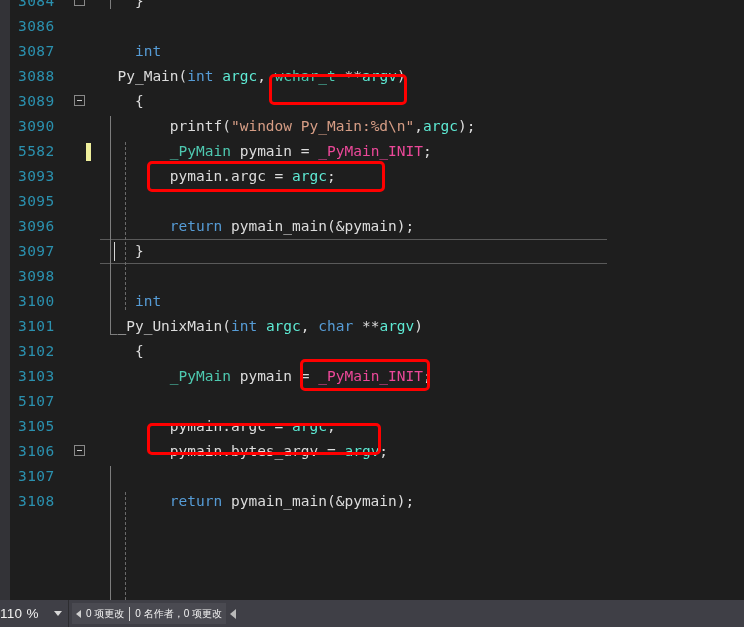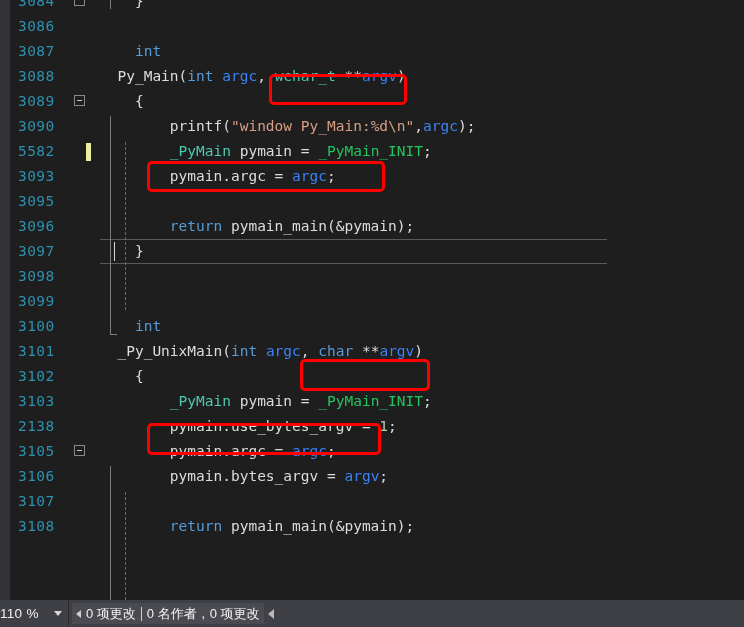--- a/index.html
+++ b/index.html
@@ -141,22 +141,22 @@
   .indent-guide {
     position: absolute;
     left: 125px;
     width: 0;
     border-left: 1px dashed #6a6a6a;
   }
 
   
   .kw      { color: #569cd6; }   
   .type    { color: #4ec9b0; }   
-  .macro   { color: #22c55e; }   
-  .param   { color: #3b82f6; }   
+  .macro   { color: #ec4899; }   
+  .param   { color: #5eead4; }   
   .str     { color: #d69d85; }   
   .plain   { color: #dcdcdc; }
   .num     { color: #b5cea8; }   
 
   
   .annot {
     position: absolute;
     border: 3px solid #ff0000;
     border-radius: 5px;
     box-sizing: border-box;
@@ -222,21 +222,21 @@
     border-right: 5px solid #cfcfcf;
   }
   .sb-arrow-left2 {
     width: 0; height: 0;
     border-top: 5px solid transparent;
     border-bottom: 5px solid transparent;
     border-right: 6px solid #b9b9b9;
     margin-left: 4px;
   }
   .sb-text {
-    font-size: 13px;
+    font-size: 10px;
     color: #f2f2f2;
     white-space: nowrap;
   }
   .sb-divider-v {
     width: 1px;
     height: 14px;
     background: #d0d0d0;
   }
   .sb-rest {
     flex: 1;
@@ -257,26 +257,25 @@
         <div class="row"><span class="lnum">3087</span><span class="content"><span class="kw">    int</span></span></div>
         <div class="row"><span class="lnum">3088</span><span class="content"><span class="plain">  Py_Main(</span><span class="kw">int</span><span class="param"> argc</span><span class="plain">, </span><span class="type">wchar_t</span><span class="plain"> **</span><span class="param">argv</span><span class="plain">)</span></span></div>
         <div class="row"><span class="lnum">3089</span><span class="content"><span class="plain">    {</span></span></div>
         <div class="row"><span class="lnum">3090</span><span class="content"><span class="plain">        printf(</span><span class="str">"window Py_Main:%d\n"</span><span class="plain">,</span><span class="param">argc</span><span class="plain">);</span></span></div>
         <div class="row"><span class="lnum">5582</span><span class="content"><span class="type">        _PyMain</span><span class="plain"> pymain = </span><span class="macro">_PyMain_INIT</span><span class="plain">;</span></span></div>
         <div class="row"><span class="lnum">3093</span><span class="content"><span class="plain">        pymain.argc = </span><span class="param">argc</span><span class="plain">;</span></span></div>
         <div class="row"><span class="lnum">3095</span><span class="content"></span></div>
         <div class="row"><span class="lnum">3096</span><span class="content"><span class="kw">        return</span><span class="plain"> pymain_main(&amp;pymain);</span></span></div>
         <div class="row"><div class="current-line"></div><div class="caret"></div><span class="lnum">3097</span><span class="content"><span class="plain">    }</span></span></div>
         <div class="row"><span class="lnum">3098</span><span class="content"></span></div>
-        <div class="row"><span class="lnum">3099</span><span class="content"></span></div>
         <div class="row"><span class="lnum">3100</span><span class="content"><span class="kw">    int</span></span></div>
         <div class="row"><span class="lnum">3101</span><span class="content"><span class="plain">  _Py_UnixMain(</span><span class="kw">int</span><span class="param"> argc</span><span class="plain">, </span><span class="kw">char</span><span class="plain"> **</span><span class="param">argv</span><span class="plain">)</span></span></div>
         <div class="row"><span class="lnum">3102</span><span class="content"><span class="plain">    {</span></span></div>
         <div class="row"><span class="lnum">3103</span><span class="content"><span class="type">        _PyMain</span><span class="plain"> pymain = </span><span class="macro">_PyMain_INIT</span><span class="plain">;</span></span></div>
-        <div class="row"><span class="lnum">2138</span><span class="content"><span class="plain">        pymain.use_bytes_argv = </span><span class="num">1</span><span class="plain">;</span></span></div>
+        <div class="row"><span class="lnum">5107</span></div>
         <div class="row"><span class="lnum">3105</span><span class="content"><span class="plain">        pymain.argc = </span><span class="param">argc</span><span class="plain">;</span></span></div>
         <div class="row"><span class="lnum">3106</span><span class="content"><span class="plain">        pymain.bytes_argv = </span><span class="param">argv</span><span class="plain">;</span></span></div>
         <div class="row"><span class="lnum">3107</span><span class="content"></span></div>
         <div class="row"><span class="lnum">3108</span><span class="content"><span class="kw">        return</span><span class="plain"> pymain_main(&amp;pymain);</span></span></div>
       </div>
     <div id="guides-layer">
         <div class="scope-guide" style="top: 116px; height: 218px;"></div>
         <div class="scope-foot" style="top: 334px;"></div>
         <div class="indent-guide" style="top: 142px; height: 168px;"></div>
         <div class="scope-guide" style="top: 466px; height: 168px;"></div>

